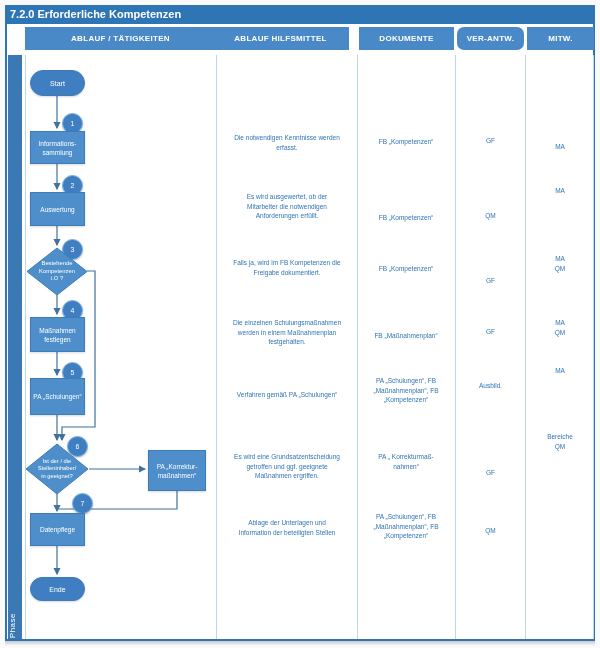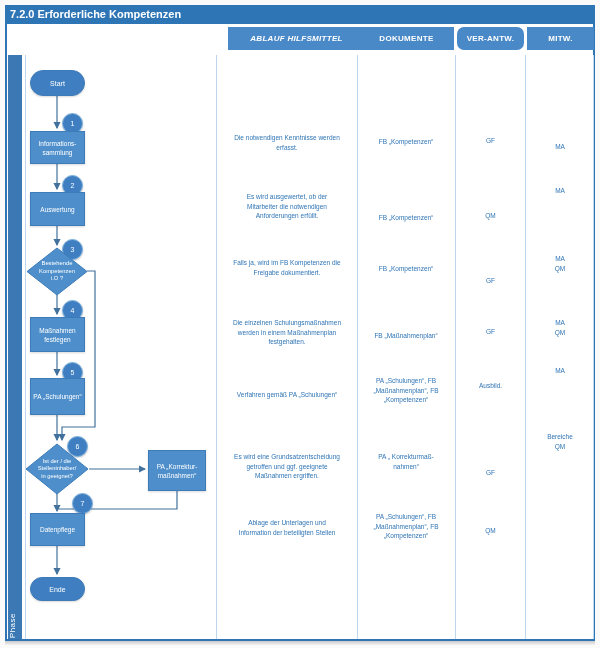--- a/index.html
+++ b/index.html
@@ -36,21 +36,22 @@
 </style>
 </head>
 <body>
 
 <div class="sheet">
   <div class="frame"></div>
   <div class="pageedge"></div>
 
   <div class="titlebar">7.2.0 Erforderliche Kompetenzen</div>
 
-  <div class="hcell" style="left:228px;width:137px;font-style:italic;">ABLAUF HILFSMITTEL</div>
+  <div class="hcell" style="left:25px;width:191px;">ABLAUF / TÄTIGKEITEN</div>
+  <div class="hcell" style="left:212px;width:137px;">ABLAUF HILFSMITTEL</div>
   <div class="hcell" style="left:359px;width:95px;">DOKUMENTE</div>
   <div class="hcell" style="left:457px;width:67px;border-radius:7px;">VER-ANTW.</div>
   <div class="hcell" style="left:527px;width:67px;">MITW.</div>
 
   <div class="vline" style="left:25px;"></div>
   <div class="vline" style="left:216px;"></div>
   <div class="vline" style="left:357px;"></div>
   <div class="vline" style="left:455px;"></div>
   <div class="vline" style="left:525px;"></div>
   <div class="vline" style="left:593px;"></div>

